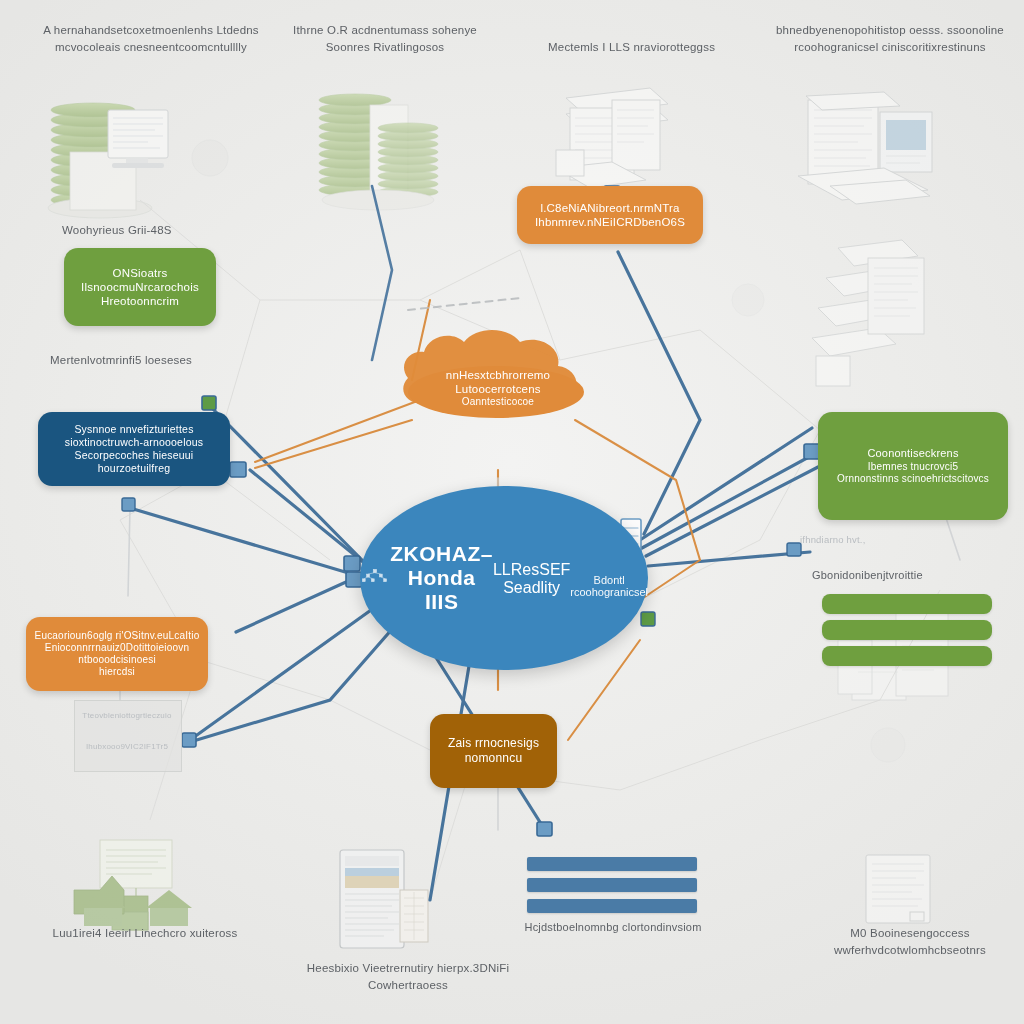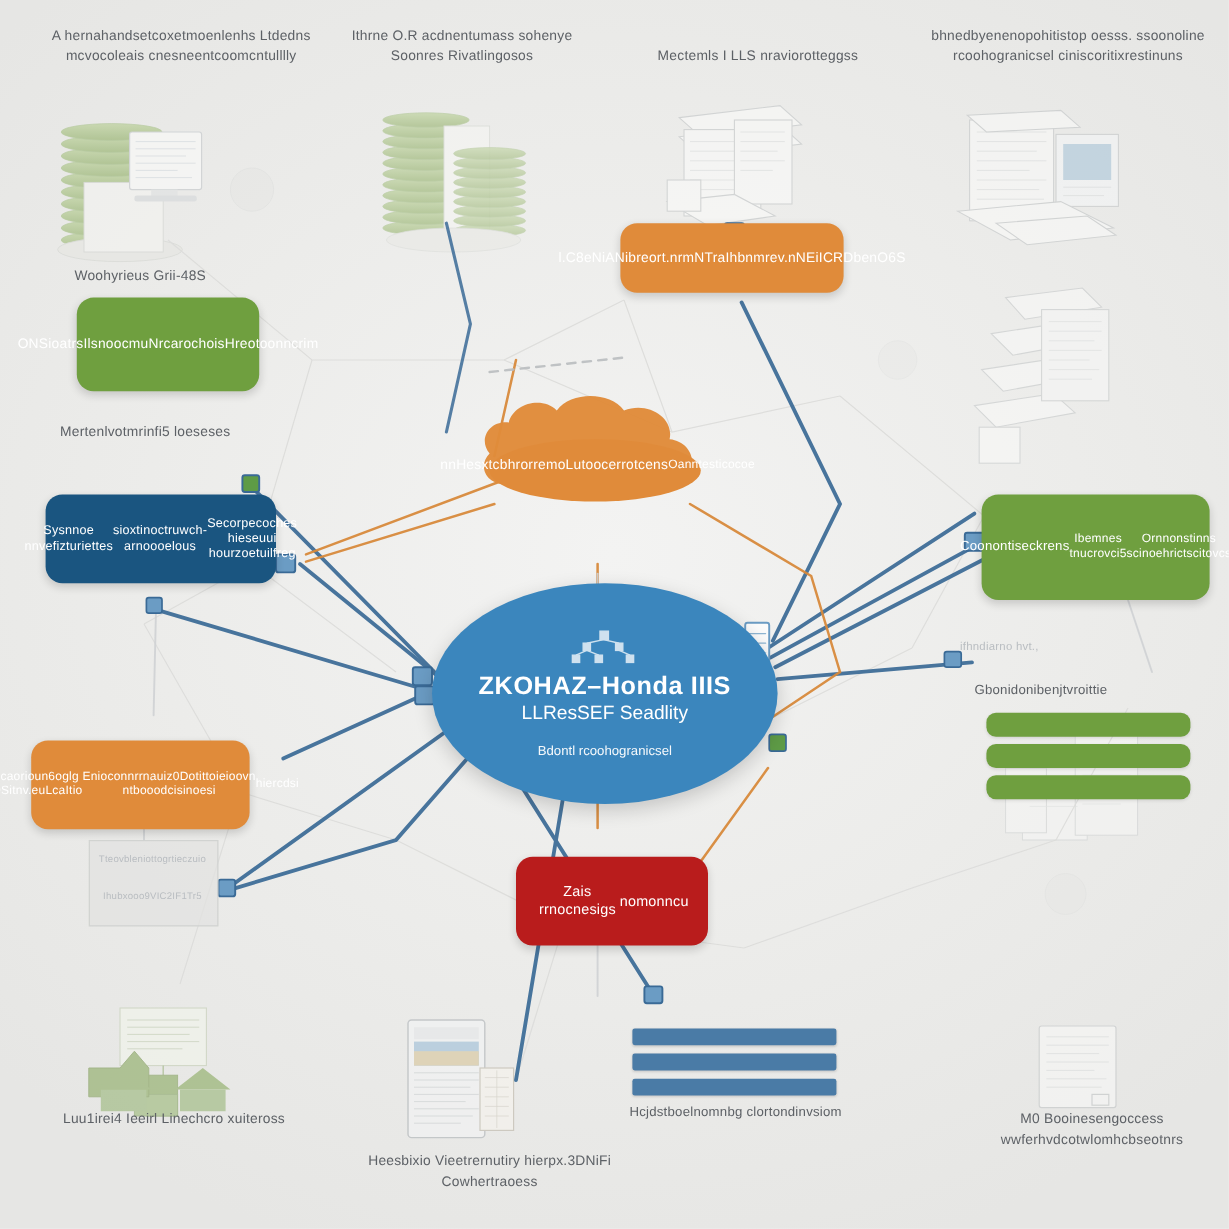--- a/index.html
+++ b/index.html
@@ -17,21 +17,21 @@
     background:
       radial-gradient(ellipse 70% 60% at 50% 45%, #f3f3f2 0%, #ececea 55%, #e6e6e4 100%);
   }
 
   
   svg.layer{position:absolute;left:0;top:0;width:1024px;height:1024px;overflow:visible;}
 
   
   .node{
     position:absolute;
-    display:flex;flex-direction:row;align-items:center;justify-content:center;
+    display:flex;flex-direction:column;align-items:center;justify-content:center;
     text-align:center;
     box-sizing:border-box;
     color:#ffffff;
     letter-spacing:.2px;
   }
   .node .ln{display:block;line-height:1.22;}
 
   .rbox{border-radius:14px;}
   .shadow{box-shadow:0 3px 7px rgba(0,0,0,.16);}
 
@@ -49,21 +49,21 @@
   .grey-panel{
     position:absolute;background:rgba(226,226,224,.72);
     border:1px solid rgba(205,207,205,.8);
   }
 
   
   #hub{
     position:absolute;border-radius:50%;
     background:#3b86bd;
     box-shadow:0 5px 16px rgba(0,0,0,.18);
-    display:flex;flex-direction:column;align-items:center;justify-content:center;
+    display:flex;flex-direction:row;align-items:center;justify-content:center;
     color:#fff;text-align:center;
   }
 </style>
 </head>
 <body>
 
 <div id="stage">
 
   <div class="paper"></div>
 
@@ -443,33 +443,33 @@
                L432 406 Z" fill="#e08b3a" opacity="0.97"></path>
       <ellipse cx="496" cy="392" rx="88" ry="26" fill="#e08b3a"></ellipse>
     </g>
   </svg>
   <div class="node" style="left:410px;top:352px;width:176px;height:72px;font-size:11.5px;z-index:3;">
     <span class="ln">nnHesxtcbhrorremo</span>
     <span class="ln">Lutoocerrotcens</span>
     <span class="ln" style="font-size:10px;">Oanntesticocoe</span>
   </div>
 
-  <div class="node rbox shadow" style="left:818px;top:412px;width:190px;height:88px;background:#6f9f3f;font-size:11px;padding:4px 8px;">
+  <div class="node rbox shadow" style="left:818px;top:412px;width:190px;height:108px;background:#6f9f3f;font-size:11px;padding:4px 8px;">
     <span class="ln">Coonontiseckrens</span>
     <span class="ln" style="font-size:10px;">Ibemnes tnucrovci5</span>
     <span class="ln" style="font-size:10px;">Ornnonstinns  scinoehrictscitovcs</span>
   </div>
 
   <div class="node rbox shadow" style="left:26px;top:617px;width:182px;height:74px;background:#e08b3a;font-size:10px;padding:4px 8px;">
     <span class="ln">Eucaorioun6oglg  ri'OSitnv.euLcaItio</span>
     <span class="ln">Enioconnrrnauiz0Dotittoieioovn  ntbooodcisinoesi</span>
     <span class="ln">hiercdsi</span>
   </div>
 
-  <div class="node rbox shadow" style="left:430px;top:714px;width:160px;height:74px;background:#b91c1c;font-size:12px;padding:4px 16px;">
+  <div class="node rbox shadow" style="left:430px;top:714px;width:127px;height:74px;background:#a16207;font-size:12px;padding:4px 16px;">
     <span class="ln">Zais rrnocnesigs</span>
     <span class="ln">nomonncu</span>
   </div>
 
   <div id="hub" style="left:360px;top:486px;width:288px;height:184px;z-index:4;">
     <svg width="64" height="32" viewBox="0 0 64 32" style="margin-bottom:4px;opacity:.85;">
       <g fill="#e9f2f8" stroke="#e9f2f8" stroke-width="1.2">
         <rect x="28" y="2" width="7" height="7"></rect>
         <rect x="14" y="12" width="6" height="6"></rect>
         <rect x="41" y="12" width="6" height="6"></rect>

